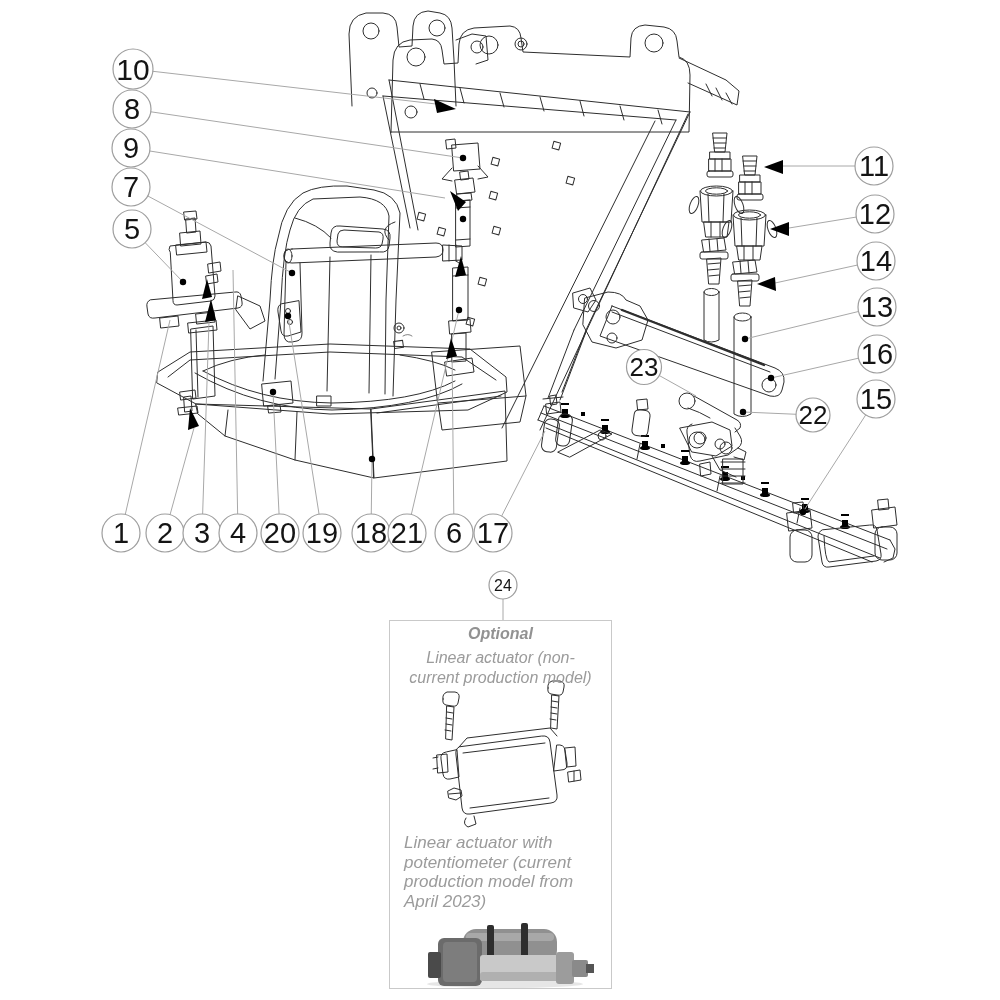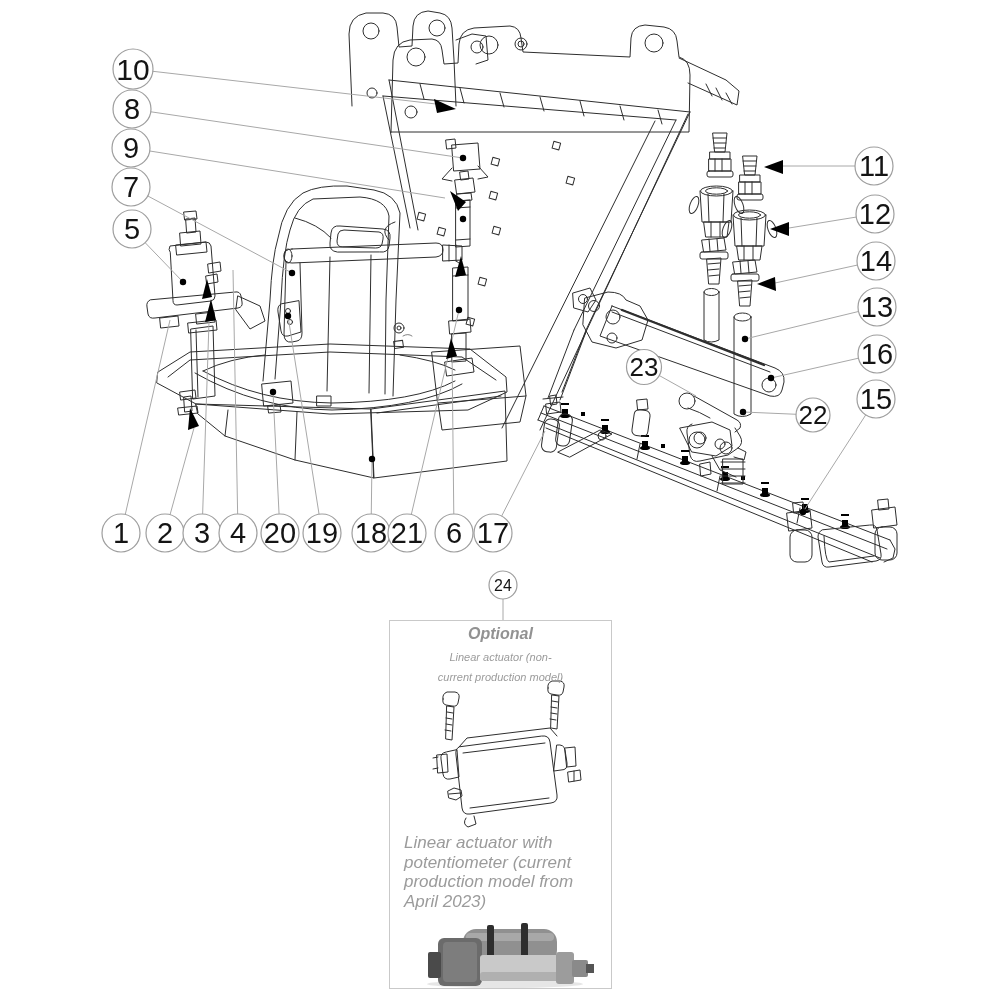--- a/index.html
+++ b/index.html
@@ -13,21 +13,21 @@
   .leaders line{stroke:#a8a8a8;stroke-width:1;}
   .marks circle{fill:#000;stroke:none;}
   .marks polygon{fill:#000;stroke:none;}
   .callouts circle{fill:#fff;stroke:#9e9e9e;stroke-width:1.2;}
   .callouts text{fill:#141414;font-family:"Liberation Sans",sans-serif;text-anchor:middle;}
   .optional-box{position:absolute;left:389px;top:620px;width:221px;height:367px;
      border:1px solid #c9c9c9;background:transparent;}
   .opt-title{position:absolute;left:0;top:4px;width:100%;text-align:center;
      font-style:italic;font-weight:bold;font-size:16px;color:#929292;}
   .opt-cap1{position:absolute;left:0;top:27px;width:100%;text-align:center;
-     font-style:italic;font-size:11px;line-height:19.5px;color:#9b9b9b;white-space:pre-line;}
+     font-style:italic;font-size:16px;line-height:19.5px;color:#9b9b9b;white-space:pre-line;}
   .opt-cap2{position:absolute;left:14px;top:212px;width:195px;text-align:left;
      font-style:italic;font-size:17px;line-height:19.5px;color:#9b9b9b;white-space:pre-line;}
   .photo *{stroke:none;}
 </style>
 </head>
 <body>
 
 <div class="stage">
 
 <svg width="1000" height="1000" viewBox="0 0 1000 1000">

